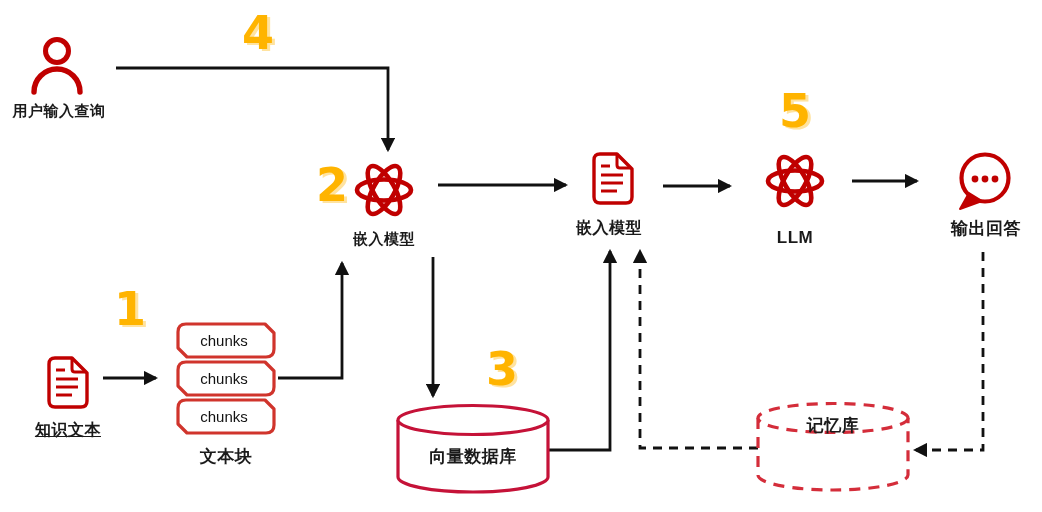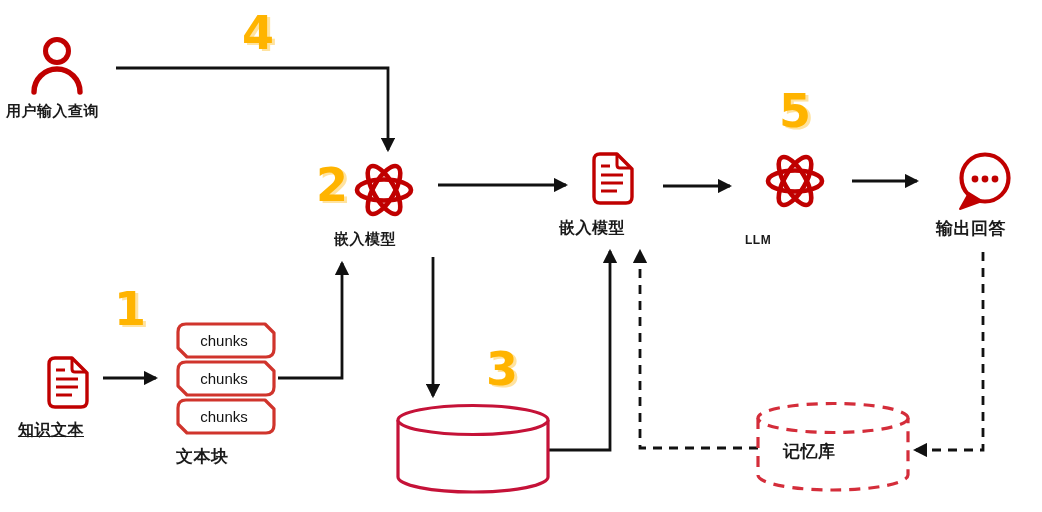--- a/index.html
+++ b/index.html
@@ -2,21 +2,21 @@
 <html><head>
 <meta charset="utf-8">
 <style>
   html,body{margin:0;padding:0;background:#ffffff;}
   #stage{
     position:relative;width:1042px;height:512px;background:#ffffff;overflow:hidden;
     font-family:"Liberation Sans","DejaVu Sans",sans-serif;
   }
   #wires{position:absolute;left:0;top:0;width:1042px;height:512px;}
   .lbl{
-    position:absolute;color:#1a1a1a;font-weight:700;
+    position:absolute;color:#1a1a1a;font-weight:700;text-align:center;
     line-height:1.15;letter-spacing:0.5px;white-space:nowrap;
   }
   .num{
     position:absolute;color:#FFB400;font-weight:800;font-size:46px;line-height:1;
     text-align:center;text-shadow:3px 2px 0 #FFE3A0;
     font-family:"DejaVu Sans","Liberation Sans",sans-serif;
   }
   .chunk-text{
     position:absolute;width:92px;text-align:center;color:#111;font-size:15px;
     font-weight:400;line-height:1;
@@ -127,23 +127,24 @@
 
   <div class="num" style="left:109px;top:286px;width:42px;">1</div>
   <div class="num" style="left:311px;top:162px;width:42px;">2</div>
   <div class="num" style="left:481px;top:346px;width:42px;">3</div>
   <div class="num" style="left:237px;top:10px;width:42px;">4</div>
   <div class="num" style="left:774px;top:88px;width:42px;">5</div>
 
   <div class="lbl" style="left:6px;top:102px;width:106px;font-size:15px;">用户输入查询</div>
   <div class="lbl" style="left:334px;top:230px;width:100px;font-size:15px;">嵌入模型</div>
   <div class="lbl" style="left:559px;top:219px;width:100px;font-size:16px;">嵌入模型</div>
-  <div class="lbl" style="left:745px;top:234px;width:100px;font-size:12px;">LLM</div>
+  <div class="lbl" style="left:745px;top:228px;width:100px;font-size:17px;">LLM</div>
   <div class="lbl" style="left:936px;top:219px;width:100px;font-size:17px;">输出回答</div>
   <div class="lbl" style="left:18px;top:421px;width:100px;font-size:16px;text-decoration:underline;">知识文本</div>
   <div class="lbl" style="left:176px;top:447px;width:100px;font-size:17px;font-family:Liberation Serif, serif;">文本块</div>
-  <div class="lbl" style="left:783px;top:442px;width:100px;font-size:17px;">记忆库</div>
+  <div class="lbl" style="left:403px;top:447px;width:140px;font-size:17px;">向量数据库</div>
+  <div class="lbl" style="left:783px;top:416px;width:100px;font-size:17px;">记忆库</div>
 
   <div class="chunk-text" style="left:178px;top:333px;">chunks</div>
   <div class="chunk-text" style="left:178px;top:371px;">chunks</div>
   <div class="chunk-text" style="left:178px;top:409px;">chunks</div>
 
 </div>
 
 </body></html>

